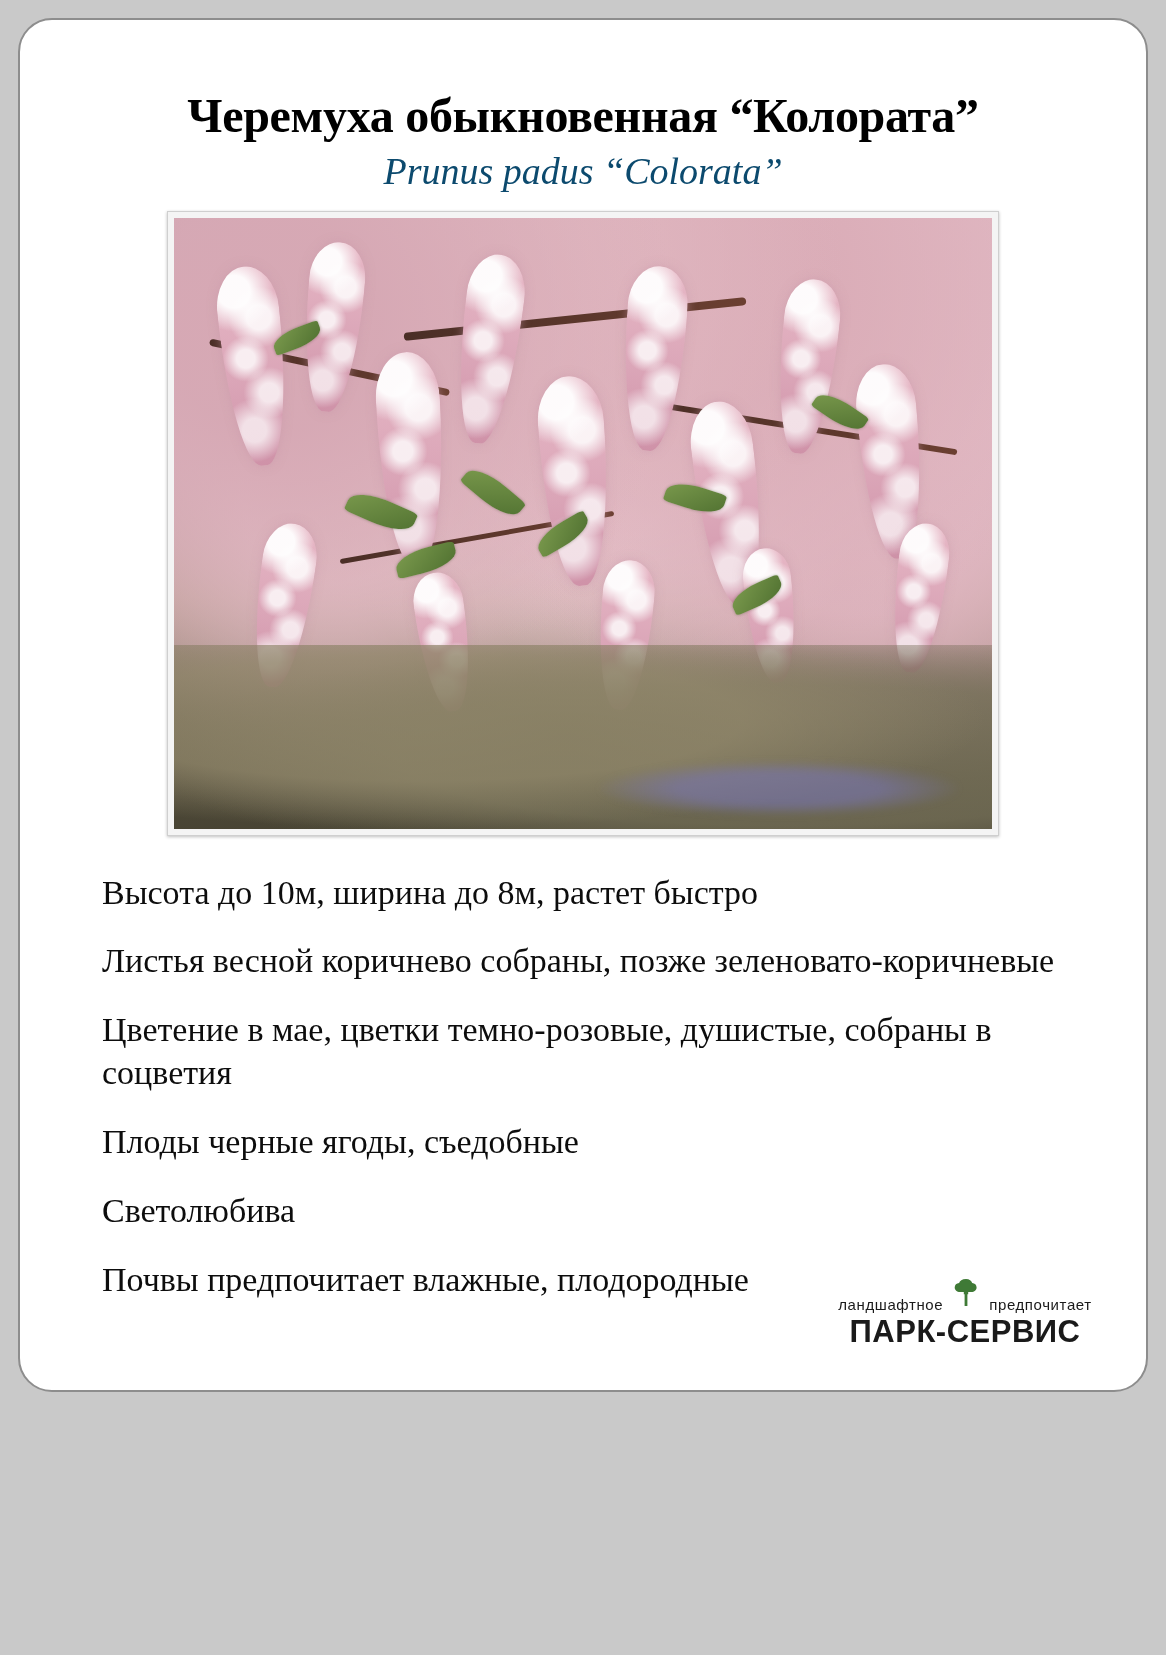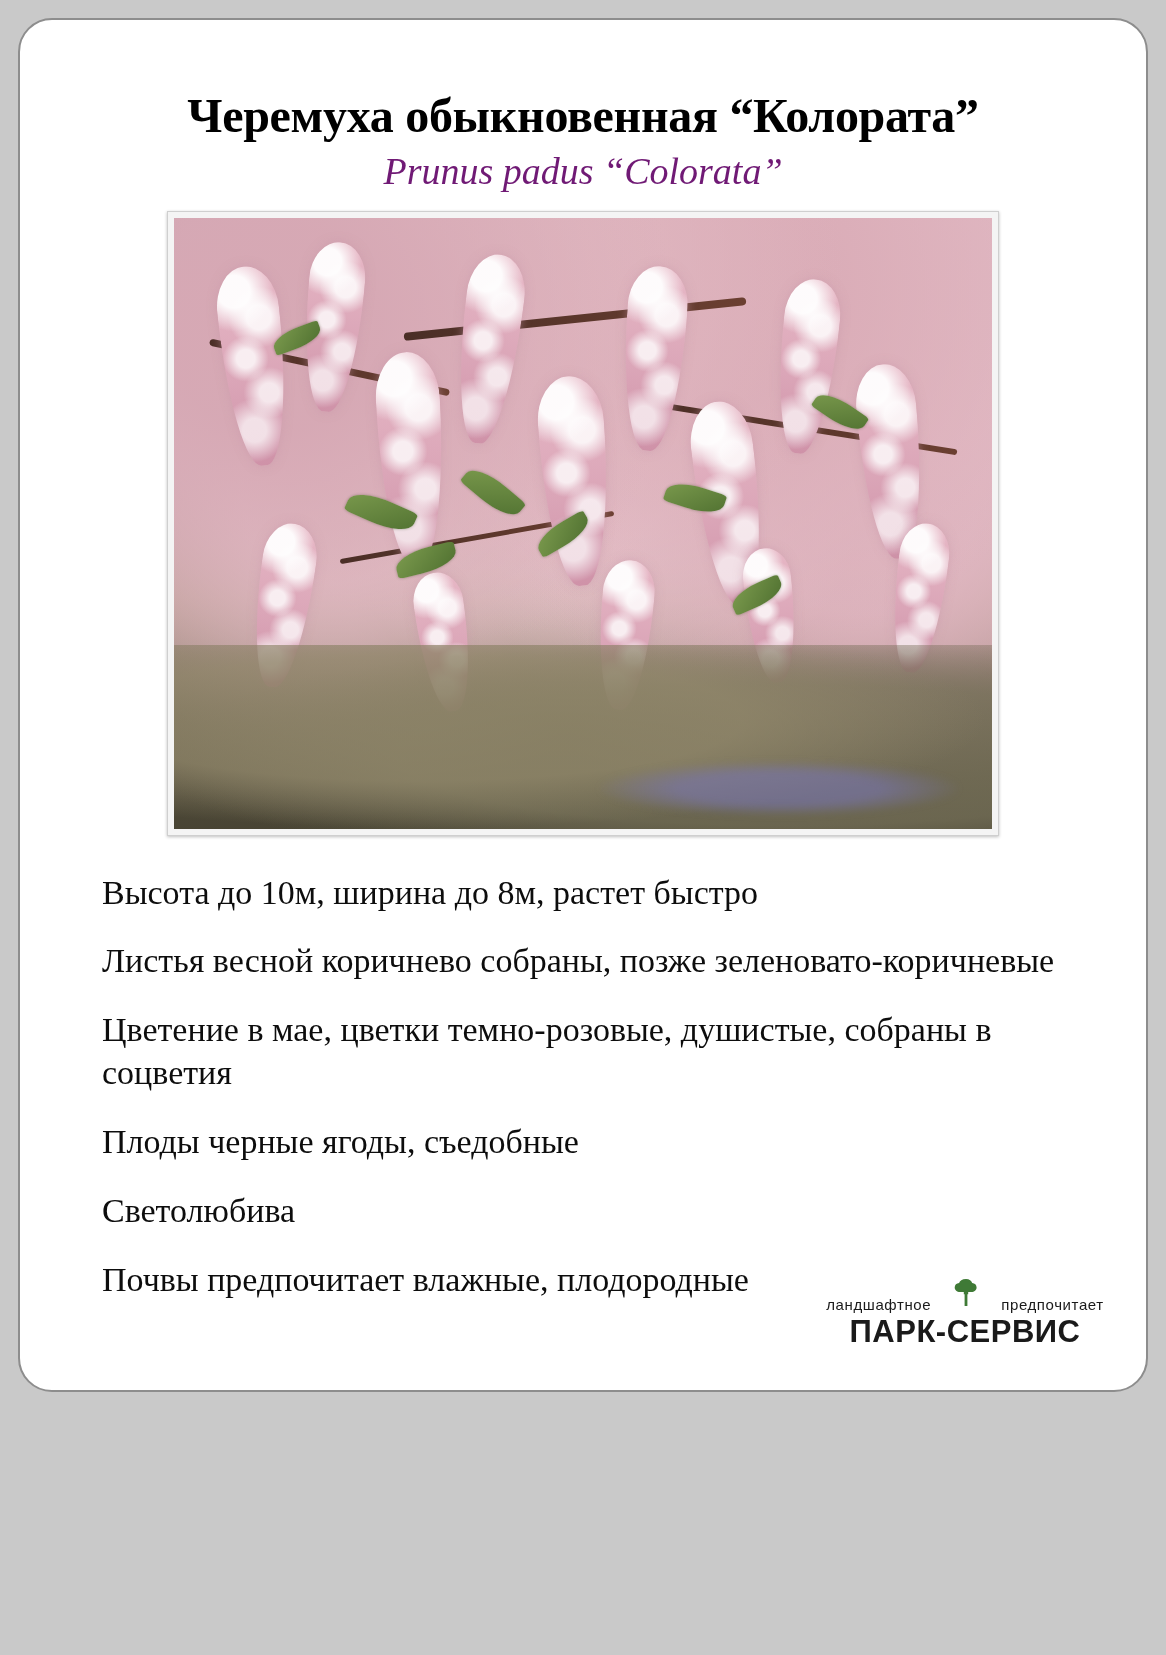--- a/index.html
+++ b/index.html
@@ -41,21 +41,21 @@
     color: #000;
     letter-spacing: -0.3px;
     line-height: 1.1;
     margin: 22px 0 0 0;
   }
 
   .subtitle {
     font-size: 38px;
     font-style: italic;
     text-align: center;
-    color: #701a75;
+    color: #0c4a6e;
     margin: 8px 0 0 0;
     line-height: 1.1;
   }
 
   
   .photo-frame {
     margin: 18px auto 0 auto;
     width: 832px;
     height: 625px;
     background: #f4f4f4;
@@ -143,21 +143,21 @@
     text-align: center;
     color: #1a1a1a;
   }
   .logo-top {
     font-family: "Liberation Sans", sans-serif;
     font-size: 15px;
     letter-spacing: 0.6px;
     display: flex;
     align-items: flex-end;
     justify-content: center;
-    gap: 18px;
+    gap: 6px;
     white-space: nowrap;
   }
   .logo-tree { display: block; }
   .logo-name {
     font-family: "Liberation Sans", sans-serif;
     font-weight: bold;
     font-size: 31px;
     letter-spacing: 0.5px;
     margin-top: 1px;
   }

